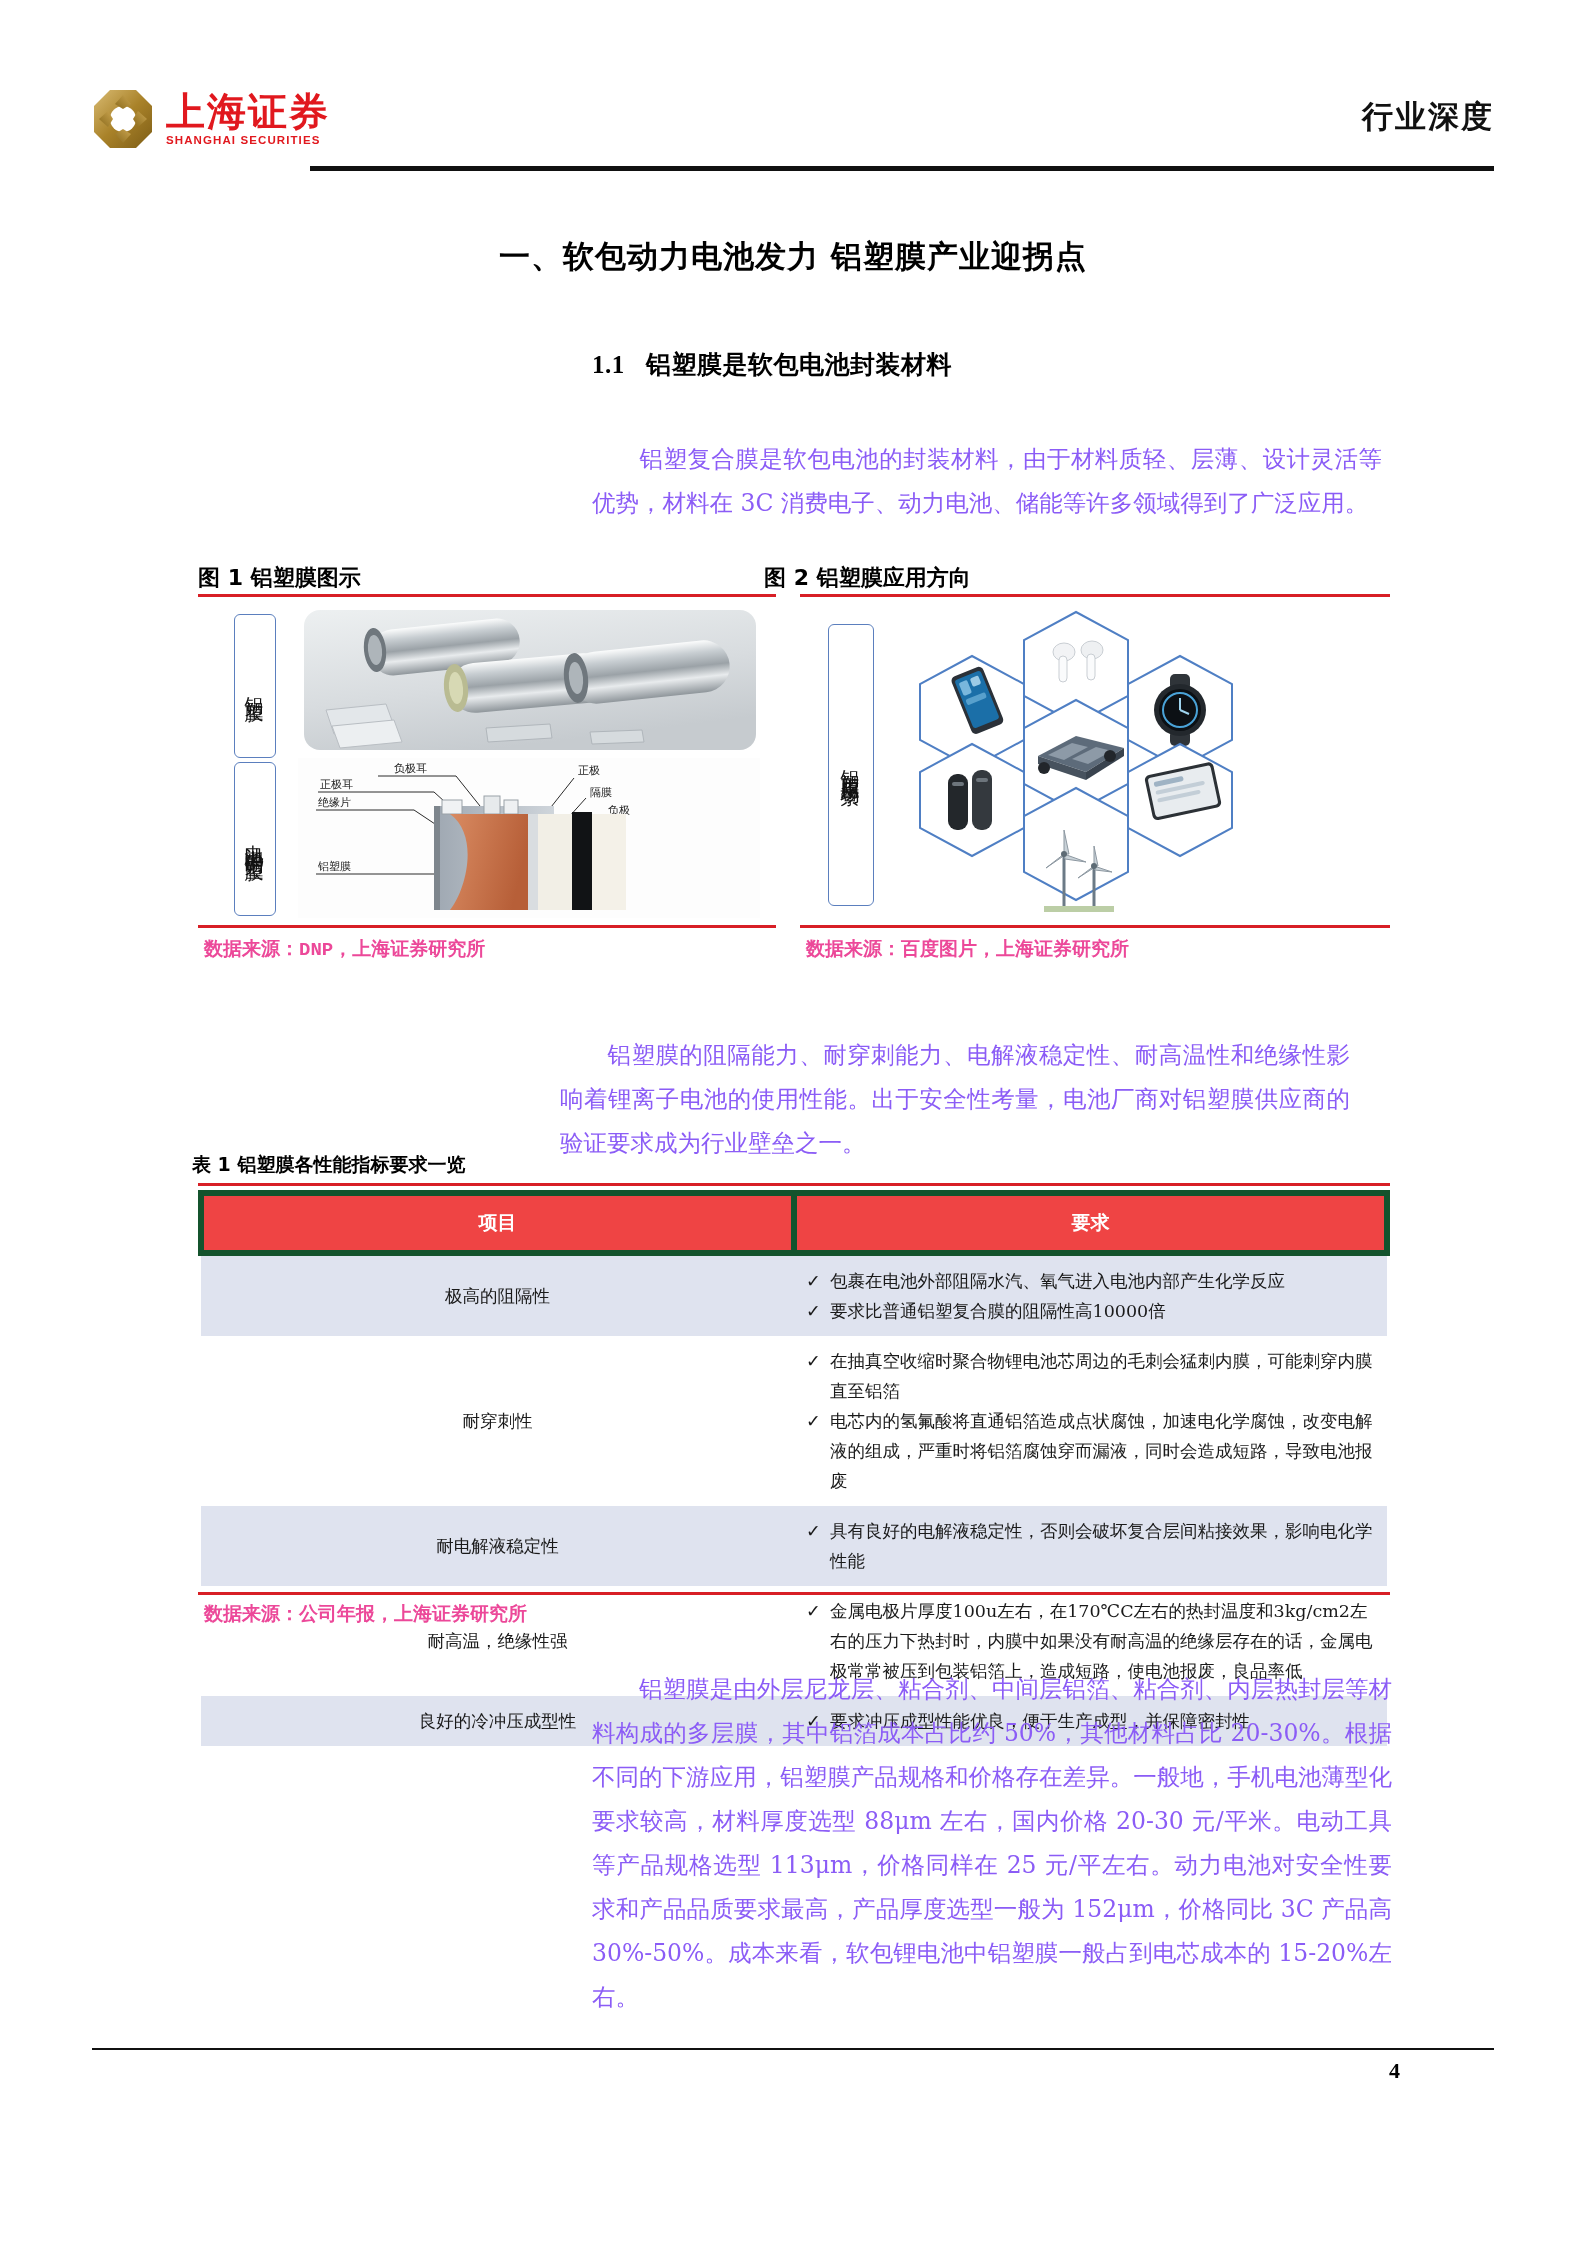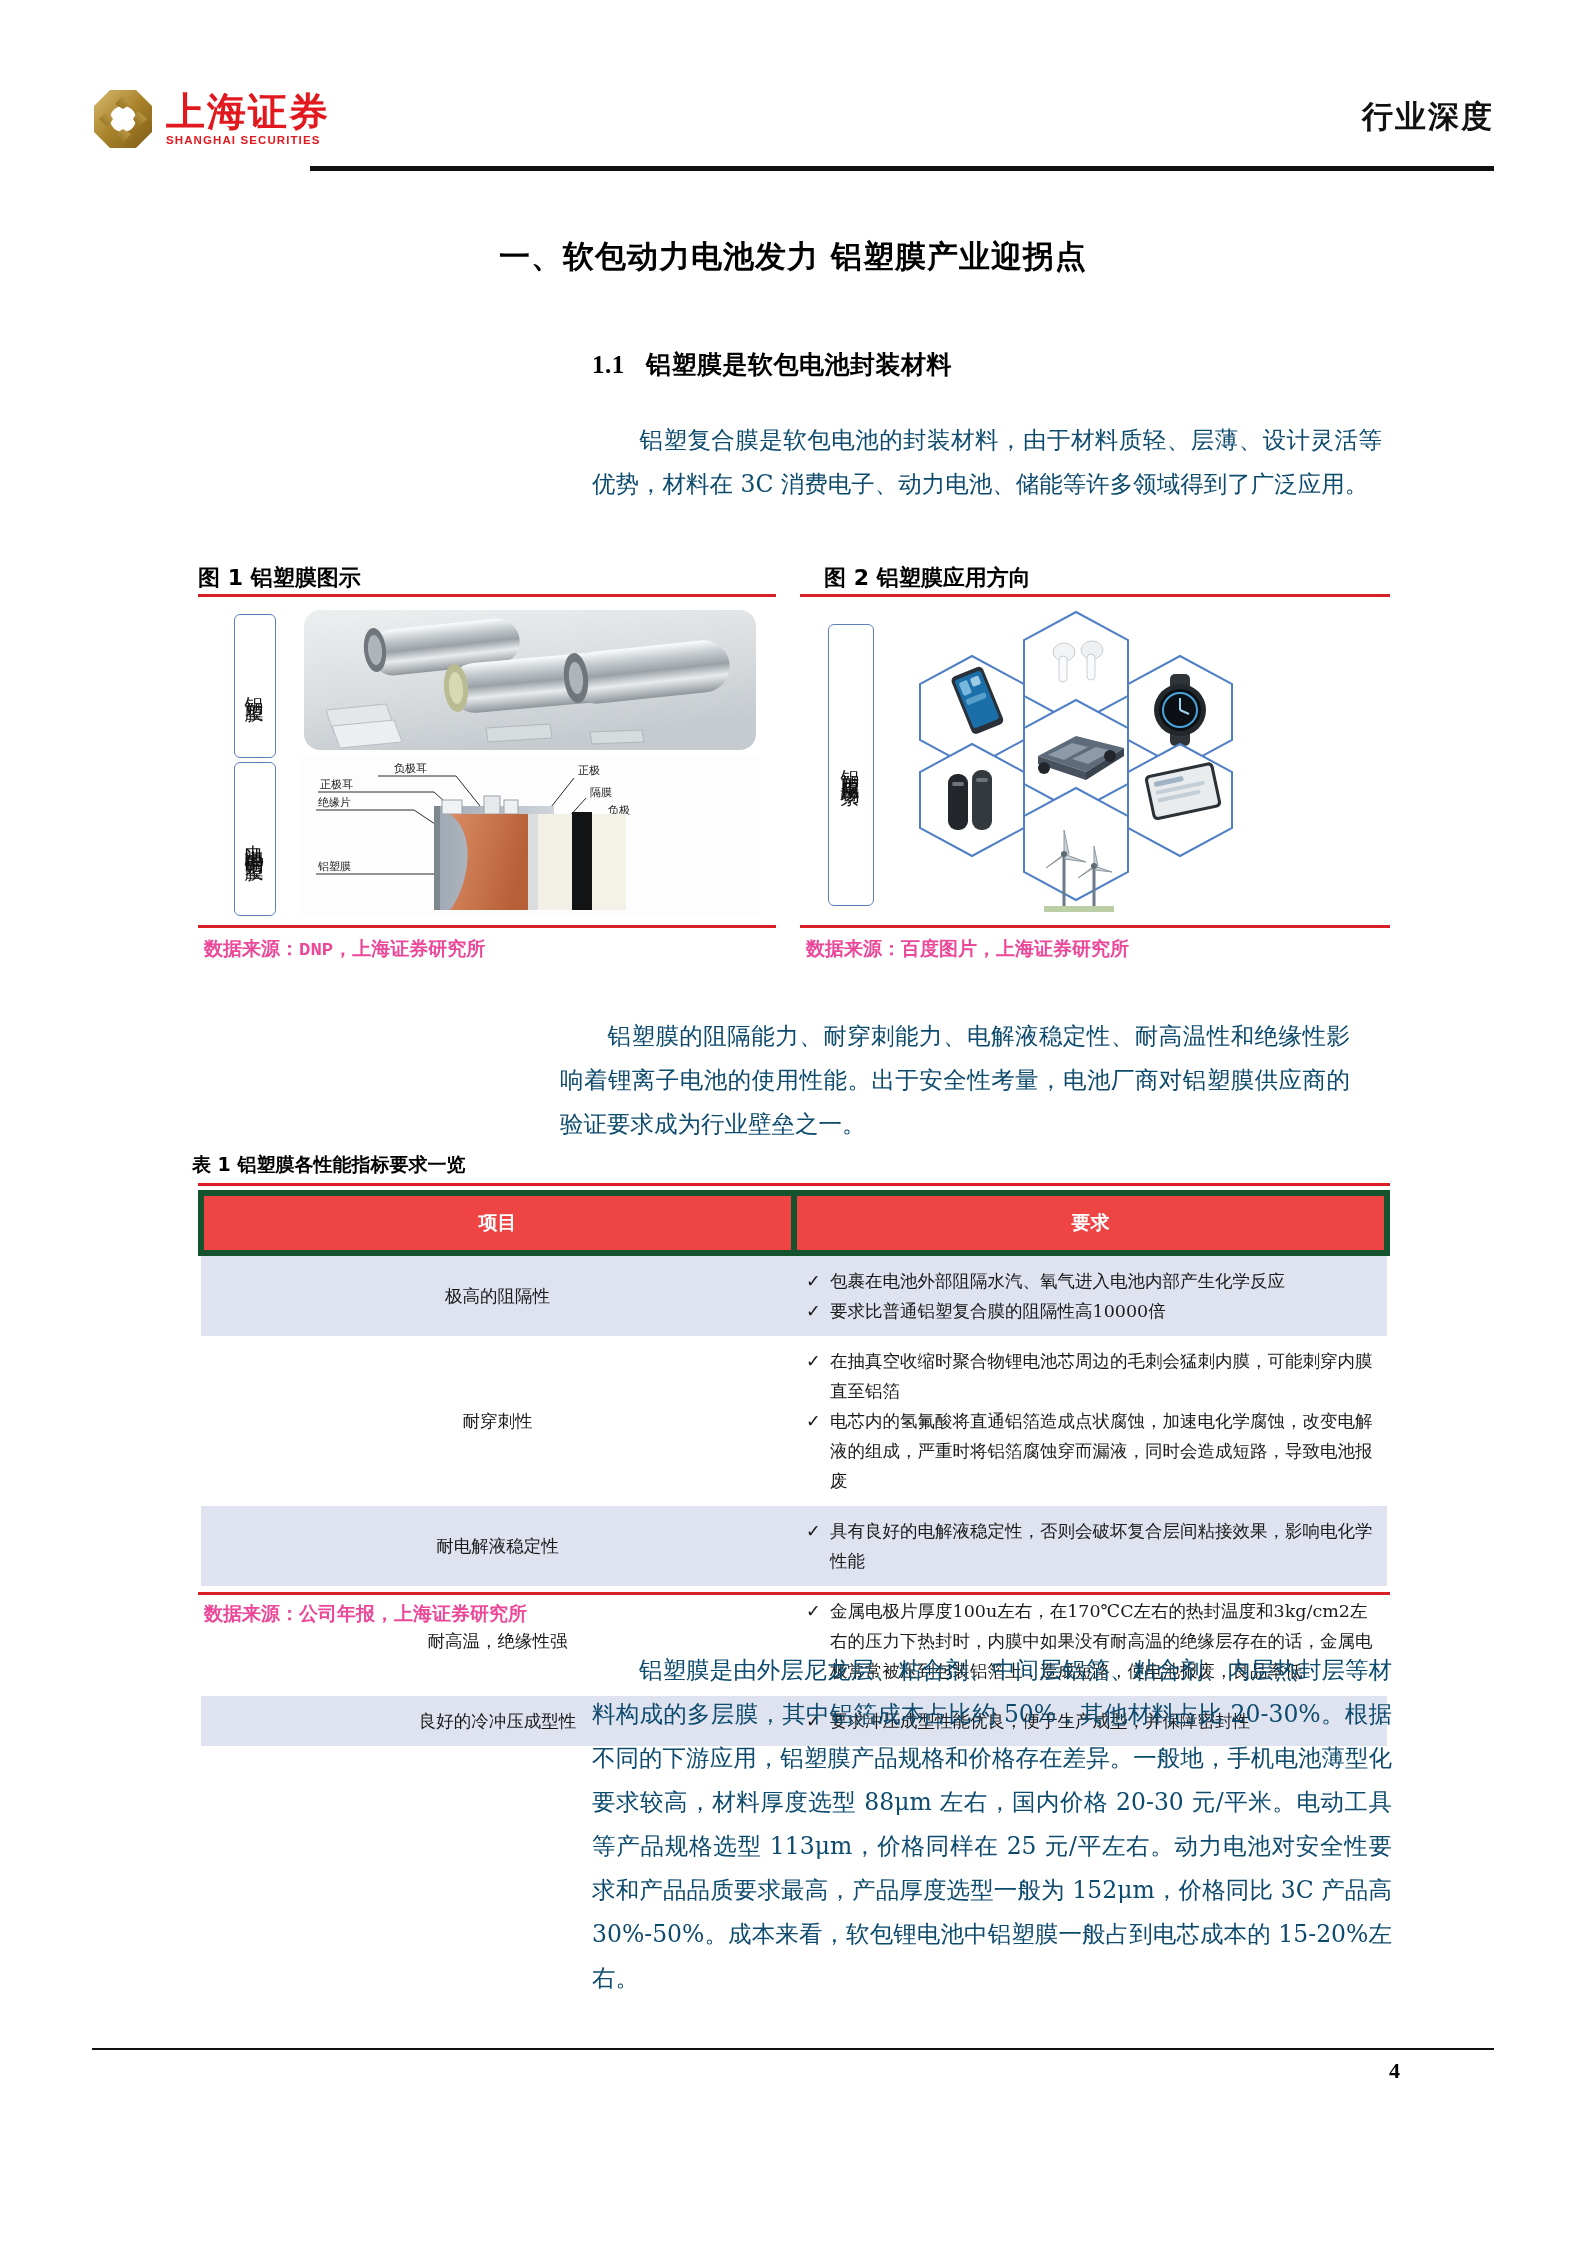--- a/index.html
+++ b/index.html
@@ -33,30 +33,30 @@
 
   .h1 { position:absolute; left:0; right:0; top:236px; text-align:center;
         font-family:"DejaVu Sans", sans-serif; font-weight:bold; font-size:31px;
         letter-spacing:1px; color:#000; }
   .h2 { position:absolute; left:592px; top:348px;
         font-family:"DejaVu Sans", sans-serif; font-weight:bold; font-size:25px;
         letter-spacing:0.5px; color:#000; }
   .h2 .num { font-family:"Liberation Serif", serif; }
 
   .para { font-family:"DejaVu Serif", serif; font-size:23.5px; line-height:44px;
-          color:#0c4a6e; text-align:justify; }
+          color:#8b5cf6; text-align:justify;margin-top:19px; }
   .para-1 { position:absolute; left:592px; top:418px; width:790px; }
   .para-2 { position:absolute; left:560px; top:1014px; width:790px; }
   .para-3 { position:absolute; left:592px; top:1648px; width:800px; }
   .indent { display:inline-block; width:2em; }
 
   
   .fig-cap { font-family:"DejaVu Sans", sans-serif; font-weight:bold; font-size:22px; color:#000; }
   .fig1-cap { position:absolute; left:198px; top:563px; }
-  .fig2-cap { position:absolute; left:824px; top:563px; }
+  .fig2-cap { position:absolute; left:764px; top:563px; }
   .fig-rule-left  { position:absolute; left:198px; top:594px; width:578px; height:3px; background:#d81f26; }
   .fig-rule-right { position:absolute; left:800px; top:594px; width:590px; height:3px; background:#d81f26; }
   .fig-rule-left-b  { position:absolute; left:198px; top:925px; width:578px; height:3px; background:#d81f26; }
   .fig-rule-right-b { position:absolute; left:800px; top:925px; width:590px; height:3px; background:#d81f26; }
   .src { font-family:Liberation Mono, monospace; font-weight:bold; font-size:19px; color:#ec4899; }
   .src1 { position:absolute; left:204px; top:936px; }
   .src2 { position:absolute; left:806px; top:936px; }
 
   .fig-box { position:absolute; background:#fff; }
   .fig1-box { left:198px; top:600px; width:578px; height:322px; }

